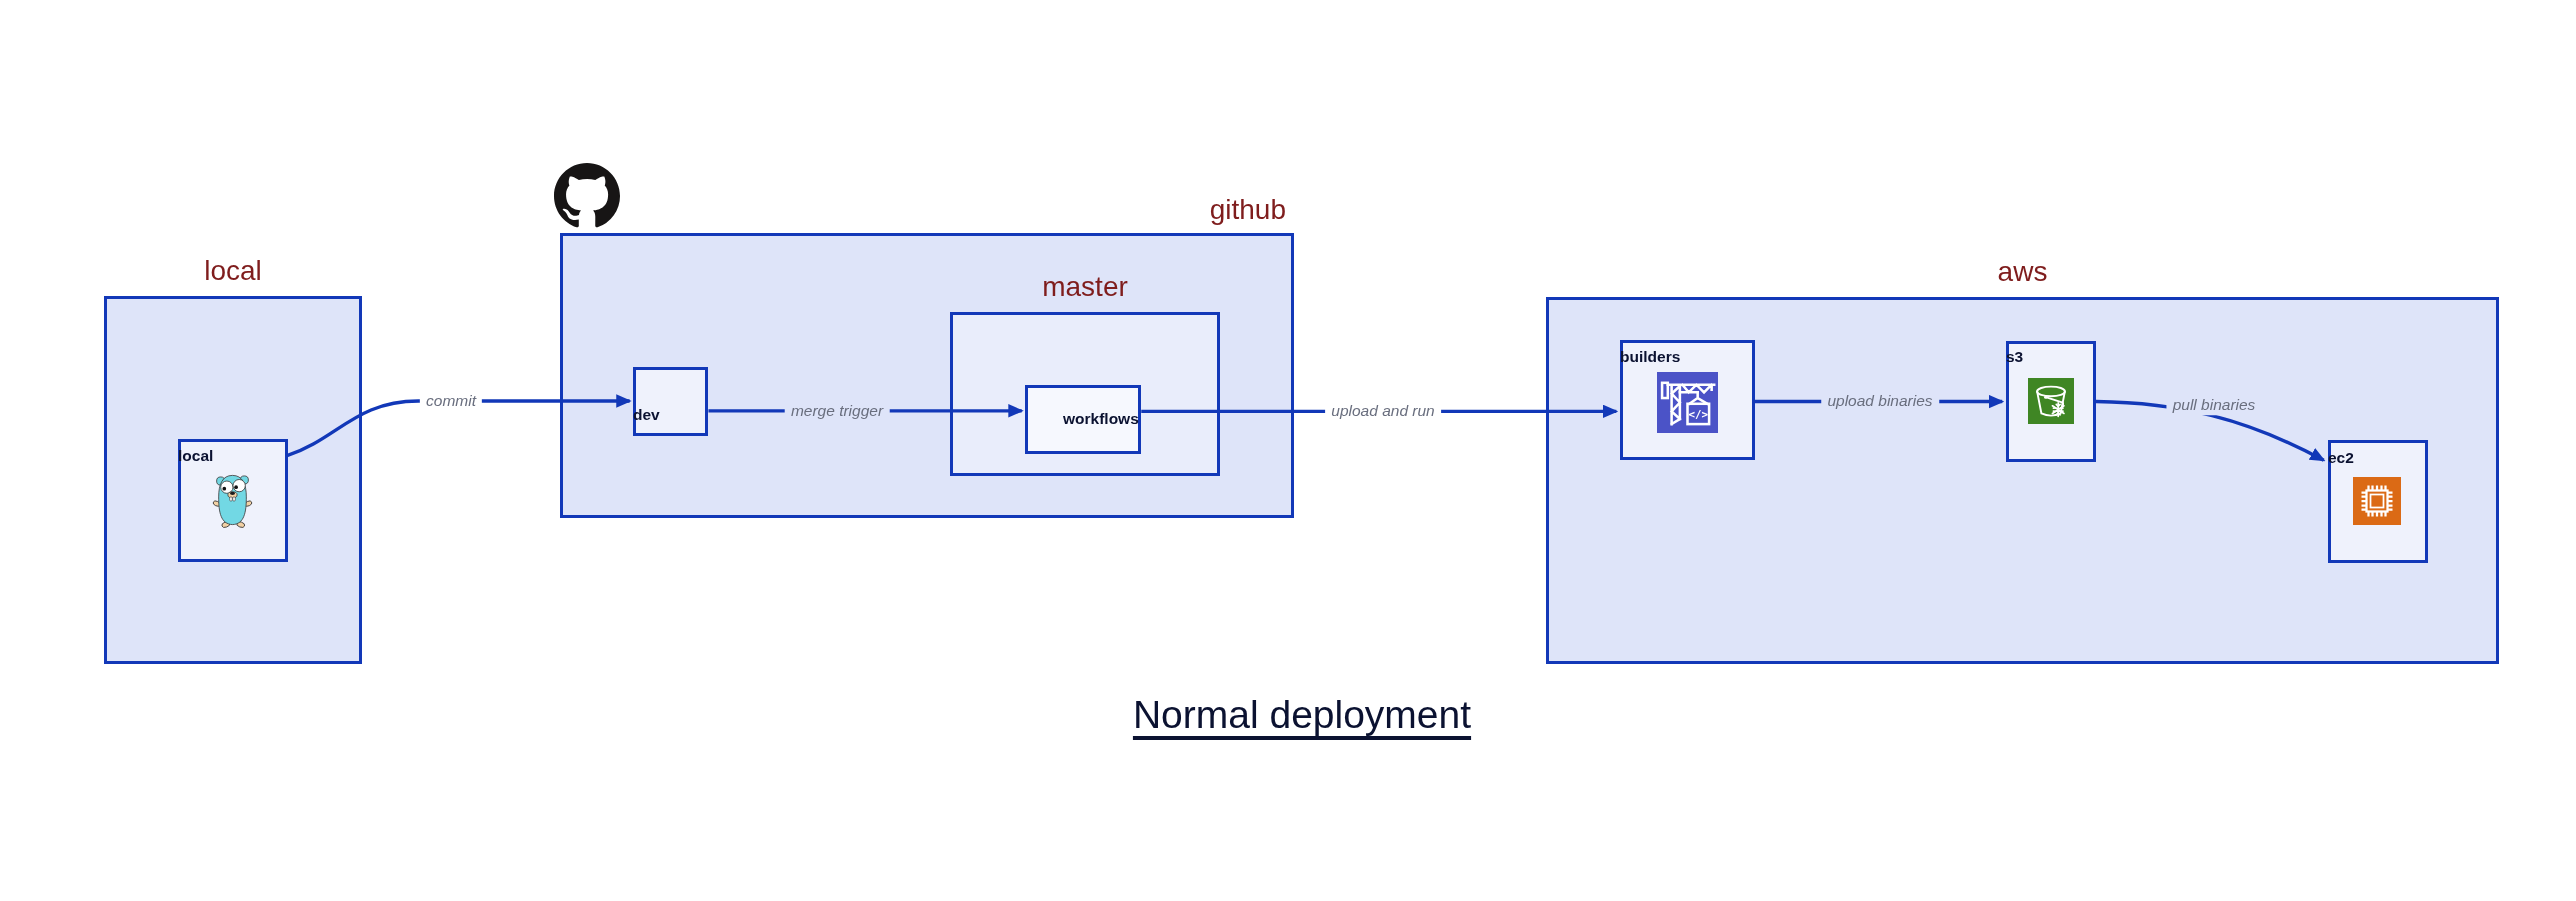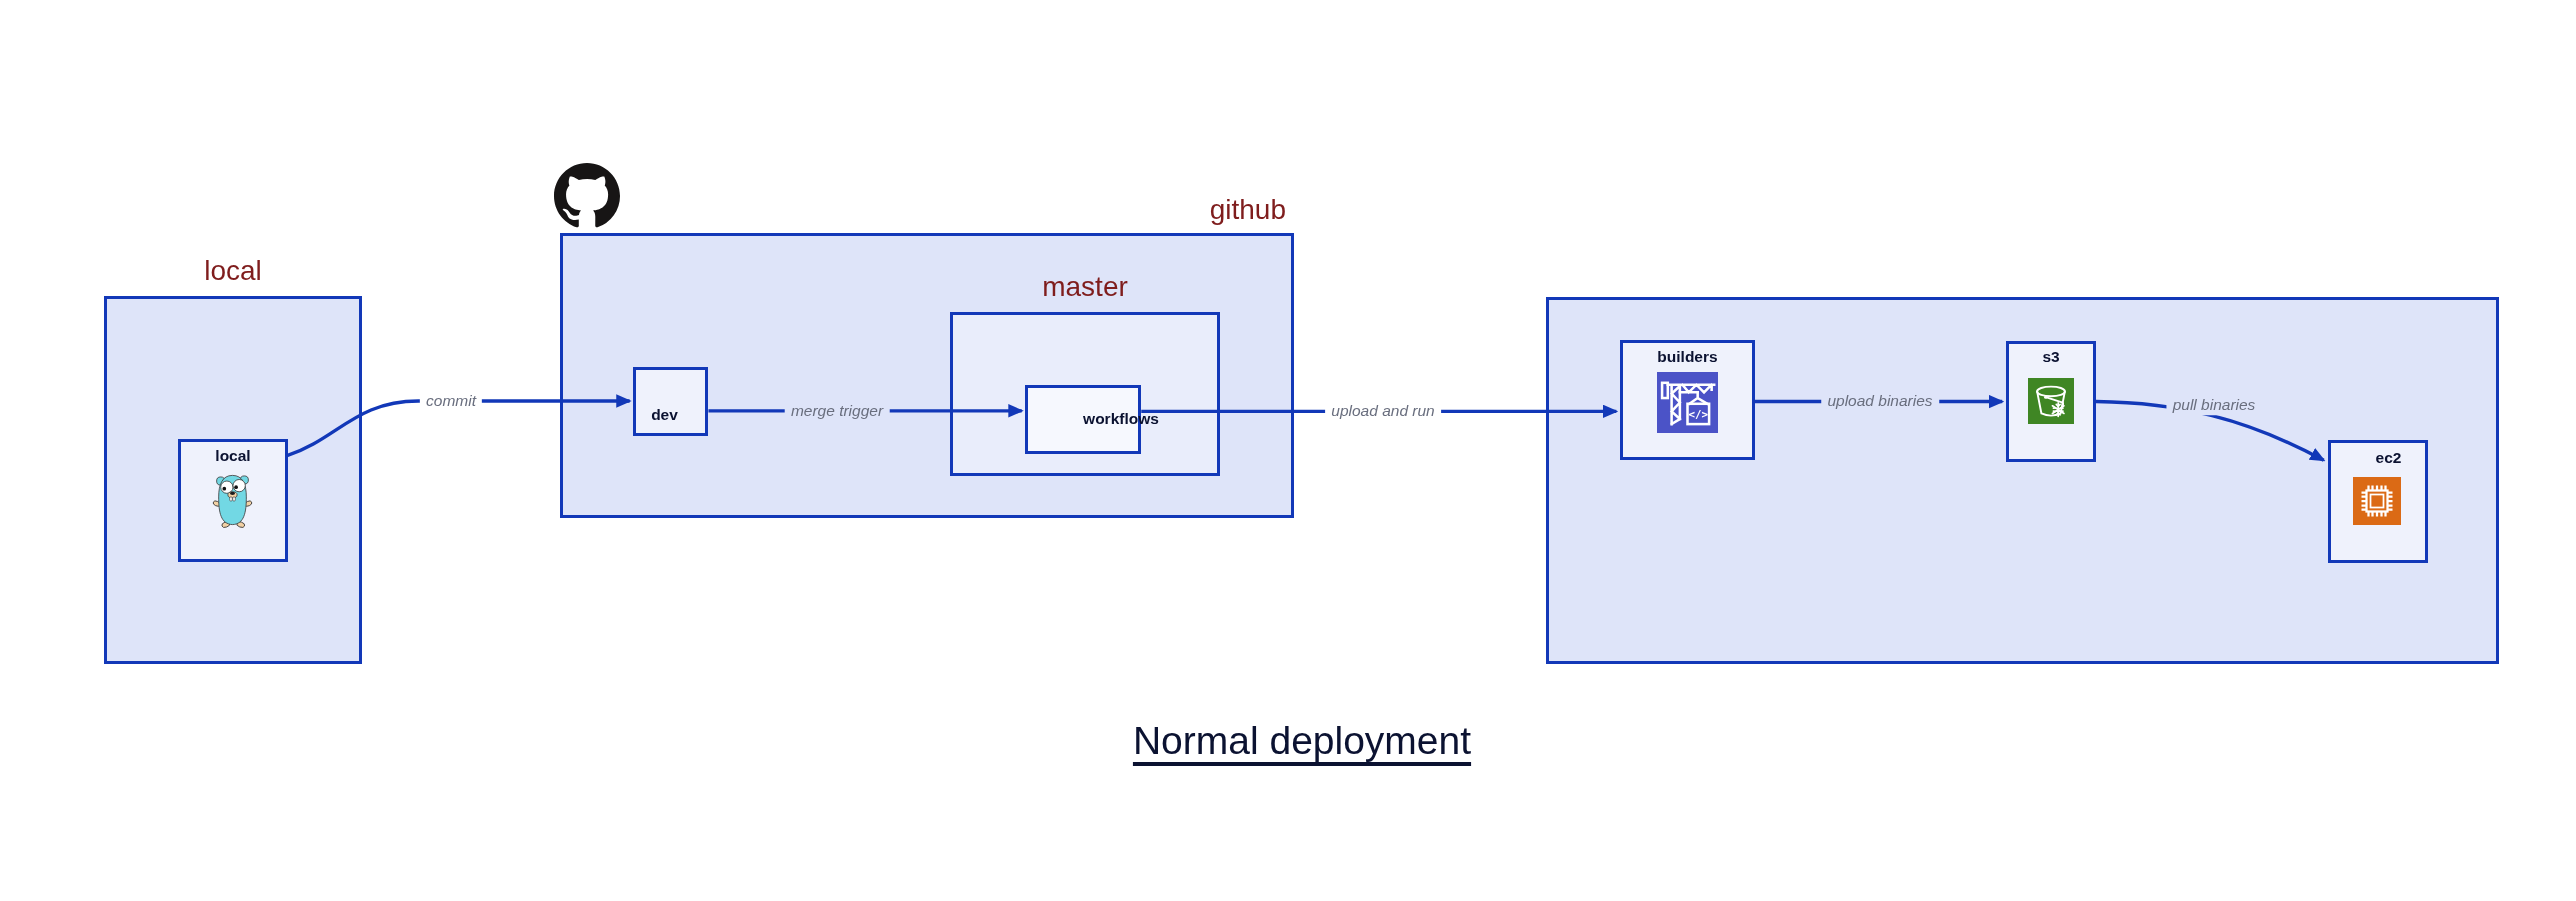--- a/index.html
+++ b/index.html
@@ -6,21 +6,21 @@
   body{font-family:"Liberation Sans", sans-serif;}
   .canvas{position:relative;width:2604px;height:902px;background:#ffffff;overflow:hidden;}
   .box{position:absolute;box-sizing:border-box;border:3.6px solid #1238B8;}
   .container-fill{background:#DEE4F9;}
   .nested-fill{background:#E9EDFB;}
   .node-fill{background:#EFF2FC;}
   .inner-node-fill{background:#F6F8FE;}
   .container-label{position:absolute;font-size:28px;color:#7f1d1d;line-height:31px;white-space:nowrap;}
   .center-text{text-align:center;}
   .right-text{text-align:right;}
-  .node-label{position:absolute;font-size:15.5px;font-weight:bold;color:#0B1231;line-height:20.6px;text-align:center;white-space:nowrap;}
+  .node-label{position:absolute;font-size:15.5px;font-weight:bold;color:#0B1231;line-height:20.6px;white-space:nowrap;}
   .edge-svg{position:absolute;left:0;top:0;}
   .edge-label{position:absolute;transform:translate(-50%,-50%);font-size:15.5px;font-style:italic;color:#696E7E;padding:1px 6.2px;white-space:nowrap;line-height:17.5px;}
   .bg-white{background:#ffffff;}
   .bg-container{background:#DEE4F9;}
   .icon-tile{position:absolute;}
   .title{position:absolute;font-size:39px;color:#0B1231;transform:translateX(-50%);text-decoration:underline;text-decoration-thickness:3.6px;text-underline-offset:7.7px;white-space:nowrap;}
 </style>
 </head>
 <body>
 
@@ -29,20 +29,21 @@
   <div class="box container-fill" style="left:104px;top:296px;width:258px;height:368px;"></div>
   <div class="container-label center-text" style="left:104px;top:255px;width:258px;">local</div>
 
   <div class="box container-fill" style="left:560px;top:233px;width:734px;height:285px;"></div>
   <div class="container-label right-text" style="left:560px;top:194px;width:726px;">github</div>
 
   <div class="box nested-fill" style="left:950px;top:312px;width:270px;height:164px;"></div>
   <div class="container-label center-text" style="left:950px;top:271px;width:270px;">master</div>
 
   <div class="box container-fill" style="left:1546px;top:297px;width:953px;height:367px;"></div>
+  <div class="container-label center-text" style="left:1546px;top:256px;width:953px;">aws</div>
 
   <div class="icon-tile" style="left:554px;top:163px;width:66px;height:66px;">
     <svg width="66" height="66" viewBox="0 0 16 16" aria-hidden="true">
       <path fill="#171515" fill-rule="evenodd" d="M8 0C3.58 0 0 3.58 0 8c0 3.54 2.29 6.53 5.47 7.59.4.07.55-.17.55-.38 0-.19-.01-.82-.01-1.49-2.01.37-2.53-.49-2.69-.94-.09-.23-.48-.94-.82-1.13-.28-.15-.68-.52-.01-.53.63-.01 1.08.58 1.23.82.72 1.21 1.87.87 2.33.66.07-.52.28-.87.51-1.07-1.78-.2-3.64-.89-3.64-3.95 0-.87.31-1.59.82-2.15-.08-.2-.36-1.02.08-2.12 0 0 .67-.21 2.2.82.64-.18 1.32-.27 2-.27s1.36.09 2 .27c1.53-1.04 2.2-.82 2.2-.82.44 1.1.16 1.92.08 2.12.51.56.82 1.27.82 2.15 0 3.07-1.87 3.75-3.65 3.95.29.25.54.73.54 1.48 0 1.07-.01 1.93-.01 2.2 0 .21.15.46.55.38A8.012 8.012 0 0 0 16 8c0-4.42-3.58-8-8-8z"></path>
     </svg>
   </div>
 
   <div class="box node-fill" style="left:178px;top:439px;width:110px;height:123px;"></div>
   <div class="node-label" style="left:178px;top:446px;width:110px;">local</div>
   <div class="icon-tile" style="left:212px;top:473px;width:41px;height:55px;">
@@ -139,16 +140,16 @@
       <path d="M 4068 779 C 4230 781 4360 812 4510 893" marker-end="url(#arrow)"></path>
     </g>
   </svg>
 
   <div class="edge-label bg-white" style="left:451px;top:401px;">commit</div>
   <div class="edge-label bg-container" style="left:837px;top:411px;">merge trigger</div>
   <div class="edge-label bg-white" style="left:1383px;top:411px;">upload and run</div>
   <div class="edge-label bg-container" style="left:1880px;top:401px;">upload binaries</div>
   <div class="edge-label bg-container" style="left:2214px;top:405px;">pull binaries</div>
 
-  <div class="title" style="left:1302px;top:693px;margin-top:26px;">Normal deployment</div>
+  <div class="title" style="left:1302px;top:693px;">Normal deployment</div>
 
 </div>
 
 
 </body></html>

